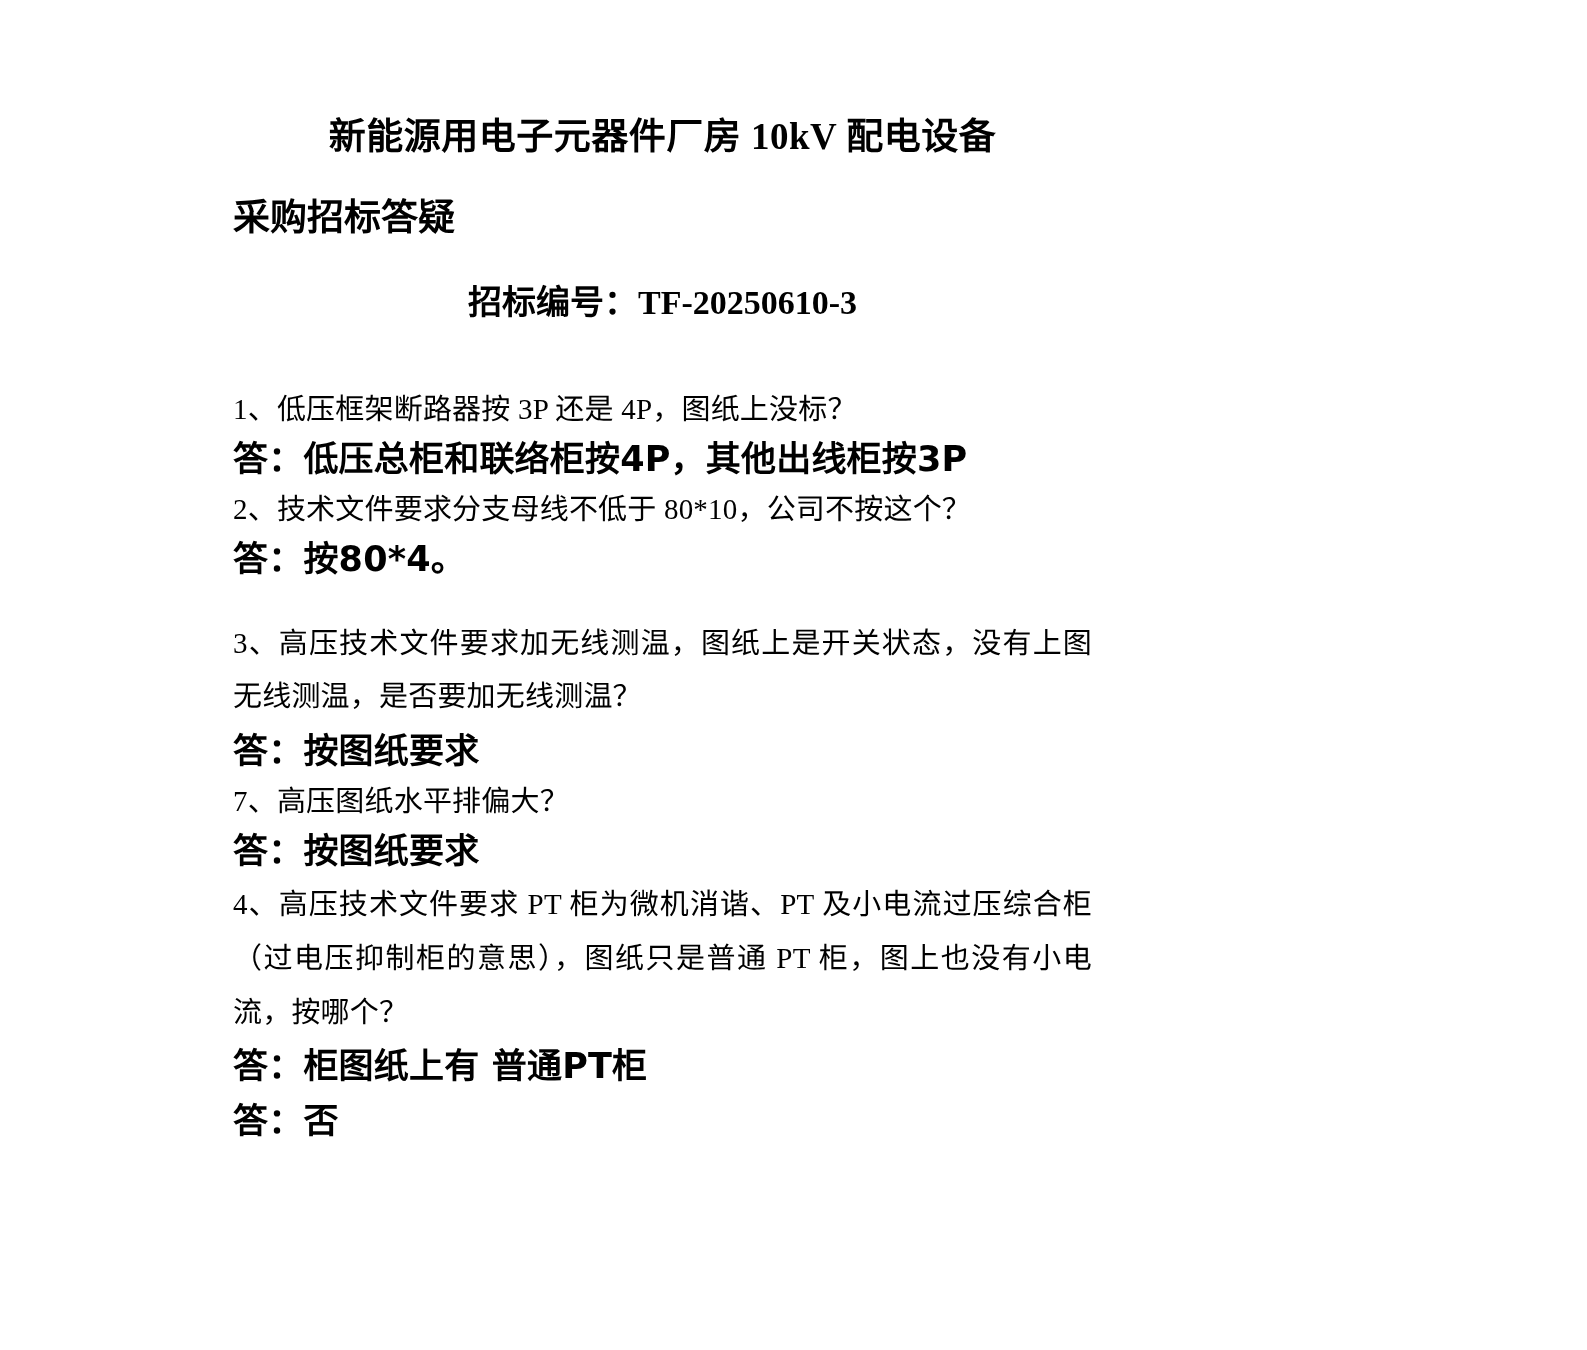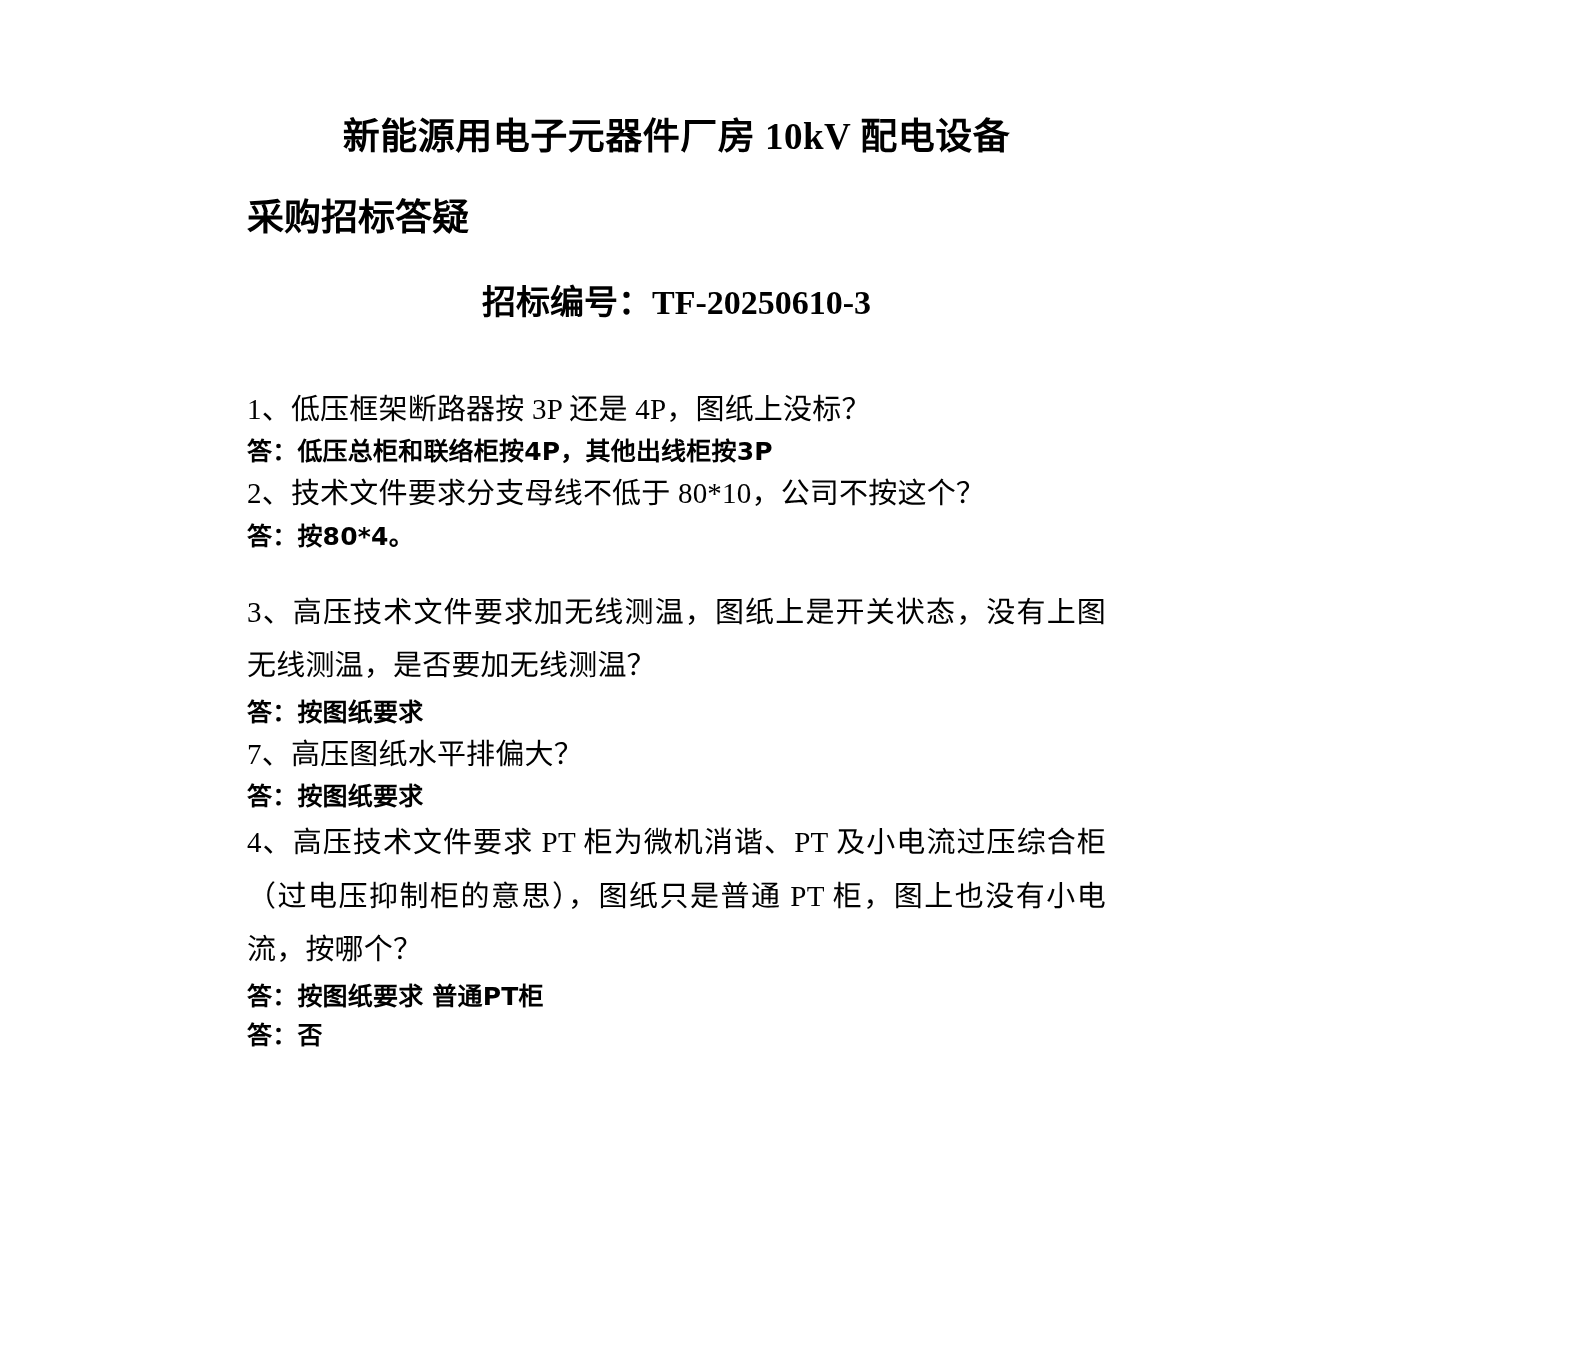--- a/index.html
+++ b/index.html
@@ -13,21 +13,20 @@
     min-height: 1350px;
     font-family: "Liberation Serif", "DejaVu Serif", serif;
     color: #000000;
   }
   .page {
     position: relative;
     width: 1322px;
     min-height: 1350px;
     box-sizing: border-box;
     padding: 118px 230px 40px 233px;
-    margin-left: 14px;
   }
   .doc-title {
     text-align: center;
     font-size: 37px;
     font-weight: bold;
     line-height: 1.05;
     letter-spacing: 0.5px;
     margin: 0;
   }
   .doc-title-line2 {
@@ -53,21 +52,21 @@
     text-align: justify;
     margin: 0;
     letter-spacing: 0.2px;
   }
   .q-line {
     font-weight: normal;
   }
   .a-line {
     font-weight: bold;
     font-family: "DejaVu Sans", "Liberation Sans", sans-serif;
-    font-size: 25px;
+    font-size: 35px;
   }
   .gap-medium { height: 30px; }
   .spaced {
     line-height: 1.85;
   }
 </style>
 </head>
 <body>
 
 <div class="page">
@@ -95,21 +94,21 @@
       <p class="qa-line a-line">答：按图纸要求</p>
     </div>
 
     <div>
       <p class="qa-line q-line">7、高压图纸水平排偏大？</p>
       <p class="qa-line a-line">答：按图纸要求</p>
     </div>
 
     <div>
       <p class="qa-line q-line spaced">4、高压技术文件要求 PT 柜为微机消谐、PT 及小电流过压综合柜（过电压抑制柜的意思），图纸只是普通 PT 柜，图上也没有小电流，按哪个？</p>
-      <p class="qa-line a-line">答：按图纸要求  普通PT柜</p>
+      <p class="qa-line a-line">答：柜图纸上有  普通PT柜</p>
     </div>
 
     <div>
       <p class="qa-line a-line">答：否</p>
     </div>
 
   </div>
 </div>
 
 </body></html>

